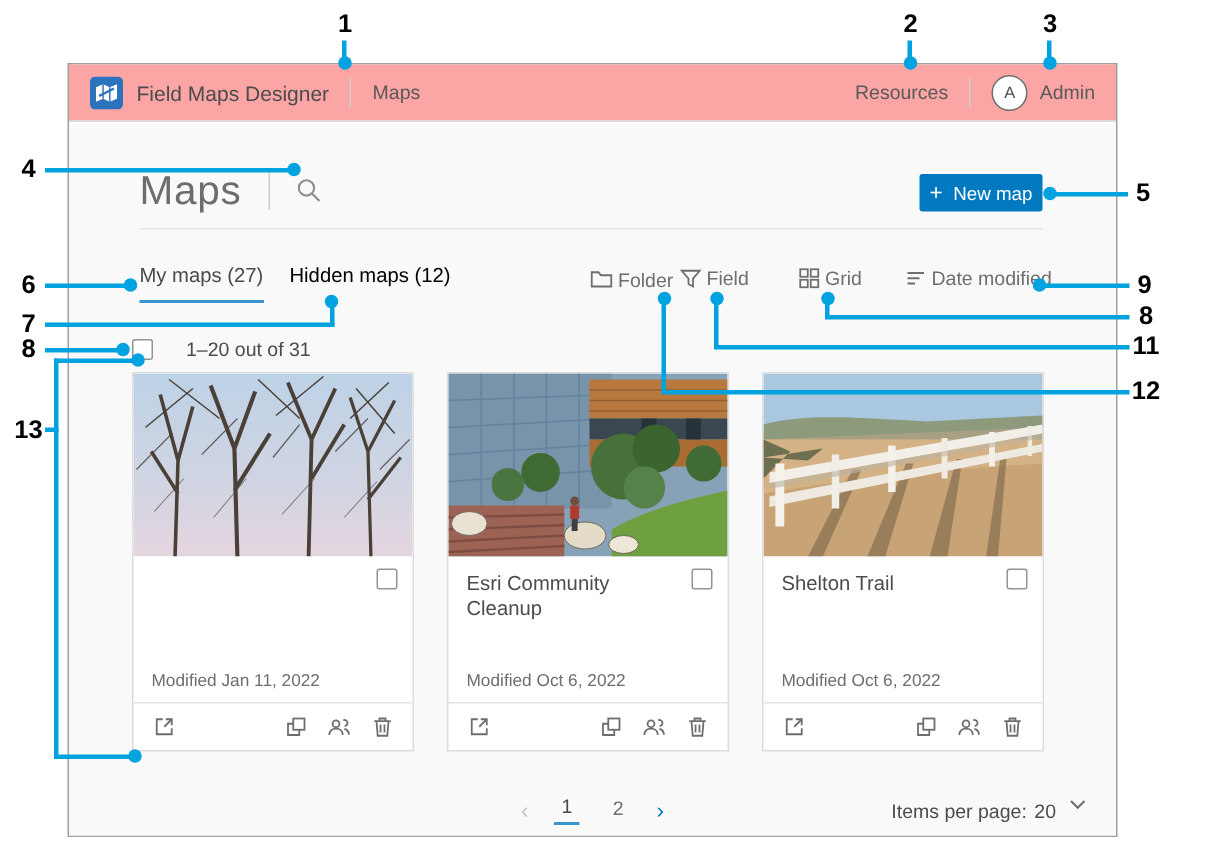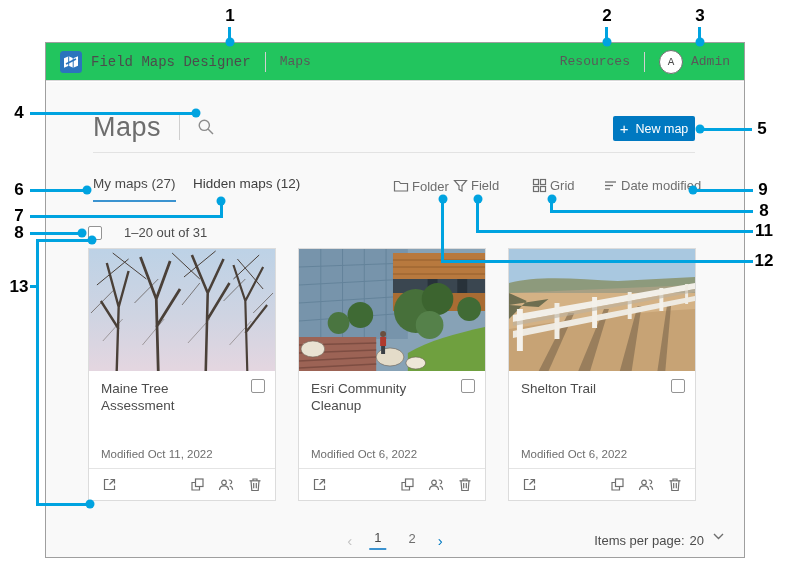--- a/index.html
+++ b/index.html
@@ -3,42 +3,42 @@
 <meta charset="utf-8">
 <style>
   * { margin:0; padding:0; box-sizing:border-box; }
   html,body { width:804px; height:562px; background:#ffffff; font-family:"Liberation Sans", sans-serif; overflow:hidden; }
   .stage { position:relative; width:804px; height:562px; }
 
   
   .app-frame { position:absolute; left:45px; top:42px; width:700px; height:516px; background:#ffffff; border:1px solid #9f9f9f; }
 
   
-  .app-header { position:absolute; left:0; top:0; right:0; height:38px; background:#22c55e; border-bottom:1px solid #d8d8d8; display:flex; align-items:center; padding:0 14px;font-family:Liberation Mono, monospace; }
+  .app-header { position:absolute; left:0; top:0; right:0; height:38px; background:#fca5a5; border-bottom:1px solid #d8d8d8; display:flex; align-items:center; padding:0 14px; }
   .logo { width:22px; height:22px; margin-right:9px; flex:0 0 auto; }
   .app-title { font-size:14px; color:#4c4c4c; }
   .vdiv { width:1px; height:20px; background:#d0d0d0; margin:0 14px; }
   .hnav { font-size:13px; color:#595959; cursor:pointer; }
   .hspacer { flex:1; }
   .avatar { width:24px; height:24px; border:1px solid #6e6e6e; border-radius:50%; display:flex; align-items:center; justify-content:center; font-size:11px; color:#4c4c4c; margin-right:8px; background:#fff; }
   .admin-group { display:flex; align-items:center; }
 
   
   .content { position:absolute; left:0; top:39px; right:0; bottom:0; background:#f9f9f9; }
 
   .title-row { position:absolute; top:22px; left:47px; right:0; height:46px; display:flex; align-items:center; }
   .page-title { font-size:27px; color:#6d6d6d; font-weight:400; letter-spacing:.5px; }
   .title-div { width:1px; height:26px; background:#cfcfcf; margin:0 16px 0 18px; }
   .search-btn { width:20px; height:20px; display:flex; align-items:center; justify-content:center; cursor:pointer; }
   .newmap-btn { position:absolute; right:49px; top:12px; width:82px; height:25px; background:#0079c1; color:#fff; font-size:12.5px; border:none; border-radius:2px; display:flex; align-items:center; justify-content:center; gap:7px; cursor:pointer; }
   .newmap-plus { font-size:15px; font-weight:400; line-height:1; }
   .title-rule { position:absolute; top:70px; left:47px; right:49px; border-top:1px solid #e3e3e3; }
 
   .tabs-row { position:absolute; top:88px; left:0; right:0; height:37px; }
-  .tab { position:absolute; top:6px; font-size:13.5px; color:#404040; cursor:pointer; padding-bottom:9px; }
+  .tab { position:absolute; top:6px; font-size:13.5px; color:#000000; cursor:pointer; padding-bottom:9px; }
   .tab.active { color:#4a4a4a; border-bottom:2px solid #3b93d0; left:47px; }
   .tab.inactive { left:147px; }
   .vc { position:absolute; top:8px; display:flex; align-items:center; gap:3px; font-size:13px; color:#6e6e6e; cursor:pointer; }
   .vc svg { flex:0 0 auto; }
 
   .select-row { position:absolute; top:143px; left:42px; display:flex; align-items:center; gap:22px; font-size:13px; color:#4c4c4c; }
   .cbx { width:14px; height:14px; background:#fff; border:1px solid #949494; border-radius:2px; cursor:pointer; }
 
   .cards-row { position:absolute; top:166px; left:42px; display:flex; gap:22px; }
   .card { width:188px; height:253px; background:#fff; border:1px solid #dcdcdc; display:flex; flex-direction:column; }
@@ -168,23 +168,22 @@
               <path d="M28 122 L30 58 L18 14 M30 58 L40 22 M30 80 L12 52" stroke-width="2.4"></path>
               <path d="M70 122 L68 50 L52 8 M68 50 L82 12 M68 78 L92 40" stroke-width="2.8"></path>
               <path d="M118 122 L120 44 L104 6 M120 44 L136 10 M120 70 L142 34" stroke-width="2.6"></path>
               <path d="M160 122 L158 52 L146 16 M158 52 L176 18 M158 84 L180 56" stroke-width="2.2"></path>
               <path d="M8 36 L40 10 M58 30 L24 4 M96 28 L128 2 M112 30 L84 4 M146 30 L172 6 M176 40 L150 10" stroke-width="1"></path>
               <path d="M2 64 L26 40 M46 54 L70 30 M94 56 L112 34 M136 52 L158 30 M166 64 L186 44" stroke-width=".8" opacity=".8"></path>
               <path d="M14 92 L34 70 M54 96 L76 70 M100 94 L122 70 M142 96 L164 72" stroke-width=".7" opacity=".6"></path>
             </g>
           </svg>
           <div class="card-body">
-            <div class="card-title">Maine Tree Assessment</div>
             <span class="cbx card-cbx"></span>
-            <div class="card-modified">Modified Oct 11, 2022</div>
+            <div class="card-modified">Modified Jan 11, 2022</div>
           </div>
           <div class="card-actions">
             <span class="icon-btn">
               <svg width="15" height="15" viewBox="0 0 15 15" fill="none" stroke="#6e6e6e" stroke-width="1.2">
                 <path d="M6.5 2.5 H2.5 V12.5 H12.5 V8.5"></path>
                   <path d="M8.5 2.5 H12.5 V6.5"></path>
                   <line x1="12.5" y1="2.5" x2="7.5" y2="7.5"></line>
               </svg>
             </span>
             <span class="act-spacer"></span>

